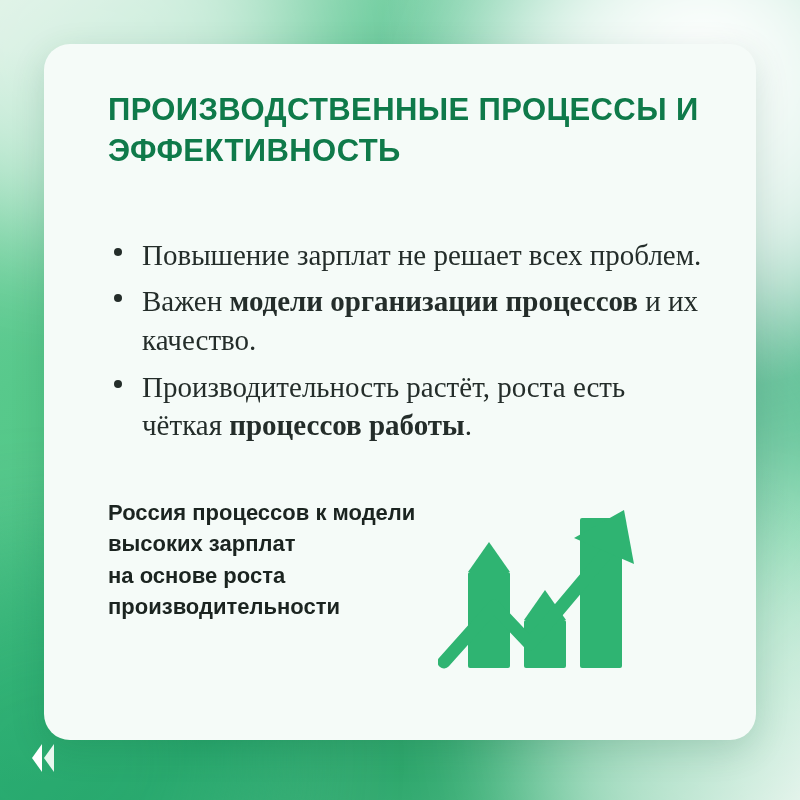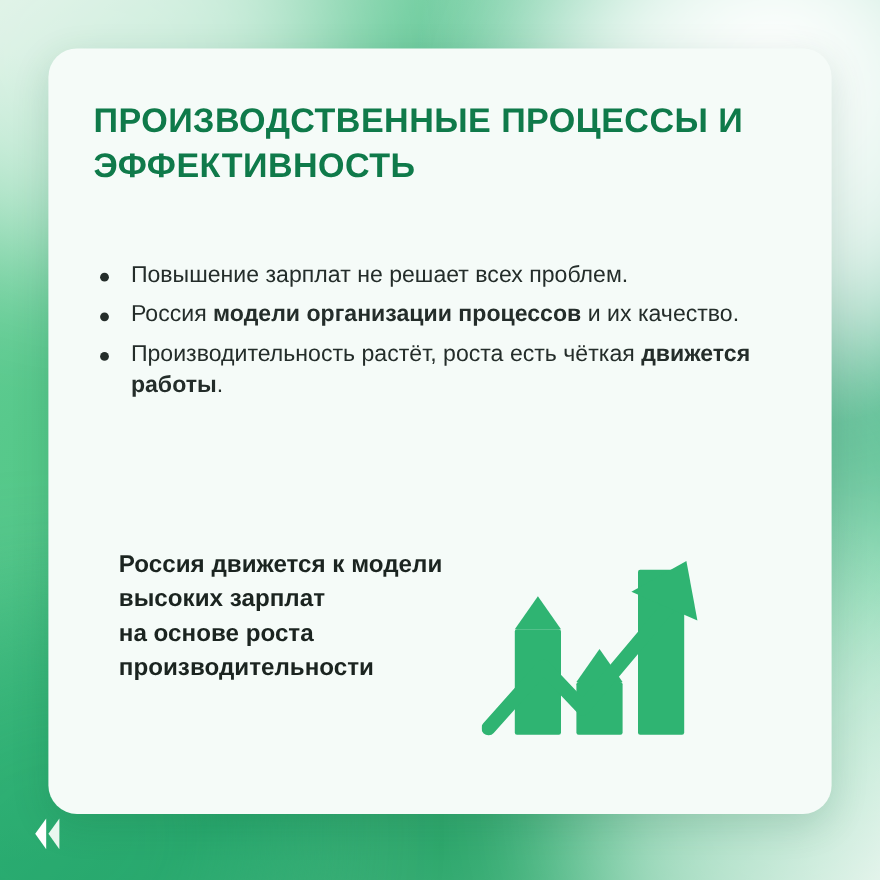--- a/index.html
+++ b/index.html
@@ -48,21 +48,21 @@
     background: #f5fbf8;
     border-radius: 26px;
     box-shadow: 0 10px 34px rgba(11, 79, 52, 0.16);
     overflow: hidden;
   }
 
   .card-inner {
     position: relative;
     width: 100%;
     height: 100%;
-    padding: 46px 54px 0 31px;
+    padding: 46px 54px 0 54px;
     box-sizing: border-box;
   }
 
   .title {
     color: #0f7a4a;
     font-size: 31px;
     line-height: 1.32;
     font-weight: bold;
     letter-spacing: 0.4px;
     margin: 0 0 0 10px;
@@ -71,24 +71,25 @@
 
   .bullets {
     margin: 64px 0 0 10px;
     padding: 0;
     list-style: none;
     max-width: 620px;
   }
   .bullets li {
     position: relative;
     color: #242d2a;
-    font-size: 21px;
+    font-size: 29px;
     line-height: 1.33;
     padding-left: 34px;
     margin-bottom: 8px;
+    font-family: Liberation Serif, serif;
   }
   .bullets li .dot {
     position: absolute;
     left: 6px;
     top: 12px;
     width: 8px;
     height: 8px;
     border-radius: 50%;
     background: #242d2a;
   }
@@ -134,25 +135,25 @@
   <div class="bloom bloom-br"></div>
   <div class="bloom bloom-mid"></div>
 
   <div class="card">
     <div class="card-inner">
 
       <h1 class="title">ПРОИЗВОДСТВЕННЫЕ ПРОЦЕССЫ И ЭФФЕКТИВНОСТЬ</h1>
 
       <ul class="bullets" id="bullet-list">
           <li><span class="dot"></span><span><span>Повышение зарплат не решает всех проблем.</span></span></li>
-          <li><span class="dot"></span><span><span>Россия </span><b>модели организации процессов</b><span> и их качество.</span></span></li>
-          <li><span class="dot"></span><span><span>Производительность растёт, роста есть чёткая </span><b>движется работы</b><span>.</span></span></li>
+          <li><span class="dot"></span><span><span>Важен </span><b>модели организации процессов</b><span> и их качество.</span></span></li>
+          <li><span class="dot"></span><span><span>Производительность растёт, роста есть чёткая </span><b>процессов работы</b><span>.</span></span></li>
         </ul>
 
-      <div class="footnote">Россия движется к модели
+      <div class="footnote">Россия процессов к модели
 высоких зарплат
 на основе роста
 производительности</div>
 
       <div class="chart">
         <svg viewBox="0 0 260 190" width="260" height="190" aria-hidden="true">
           <rect x="30" y="78" width="42" height="96" rx="2" fill="#2fb472"></rect>
           <polygon points="30,78 51,48 72,78" fill="#2fb472"></polygon>
           <rect x="86" y="126" width="42" height="48" rx="2" fill="#2fb472"></rect>
           <polygon points="86,126 107,96 128,126" fill="#2fb472"></polygon>

